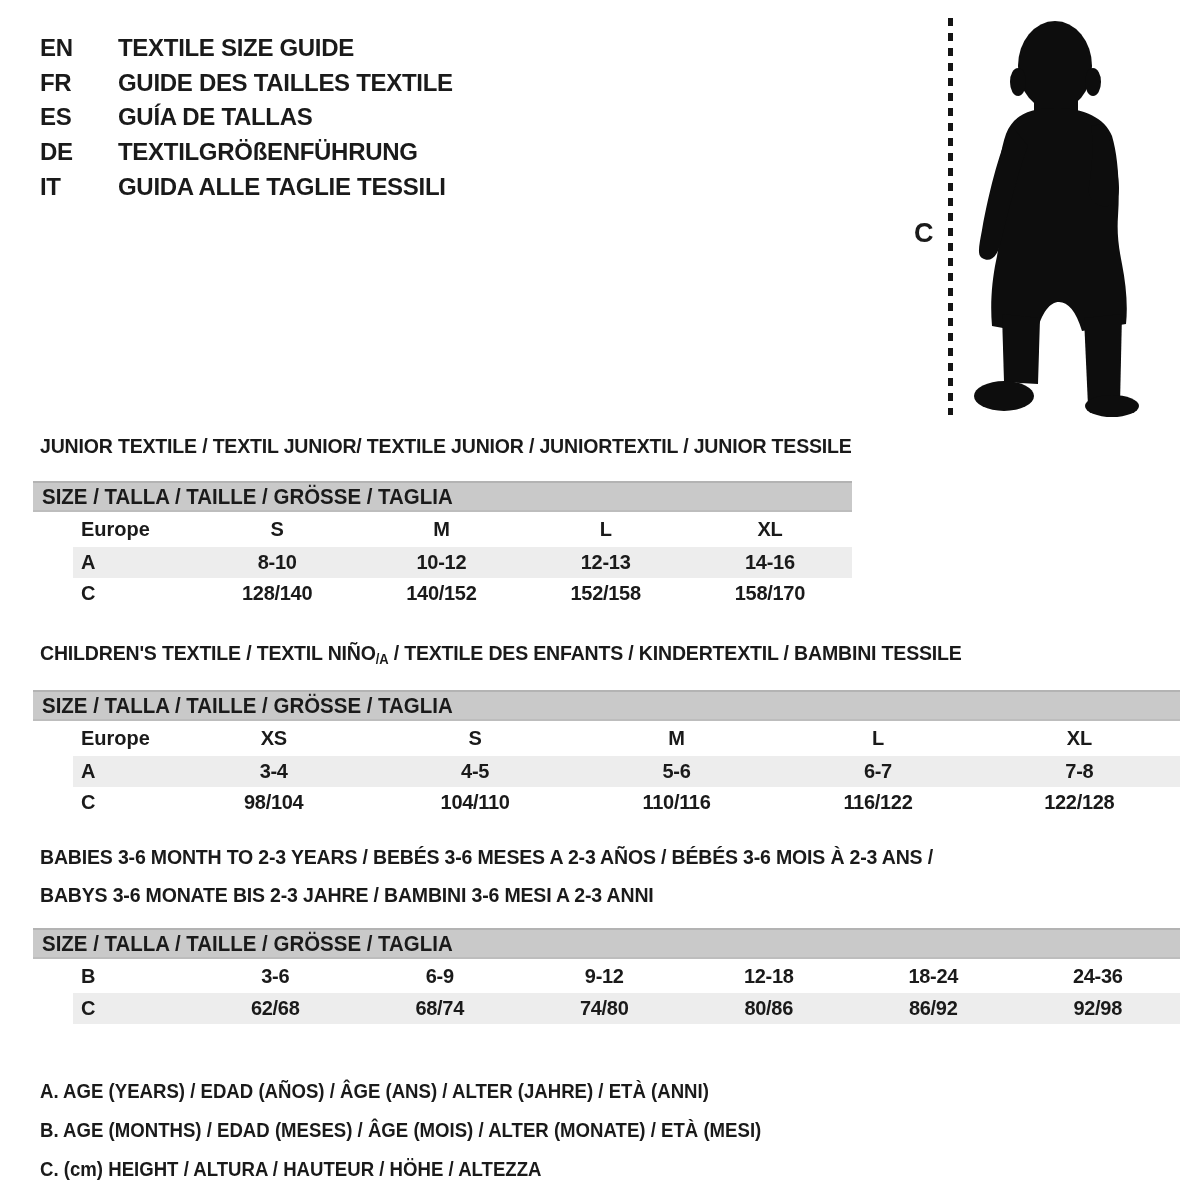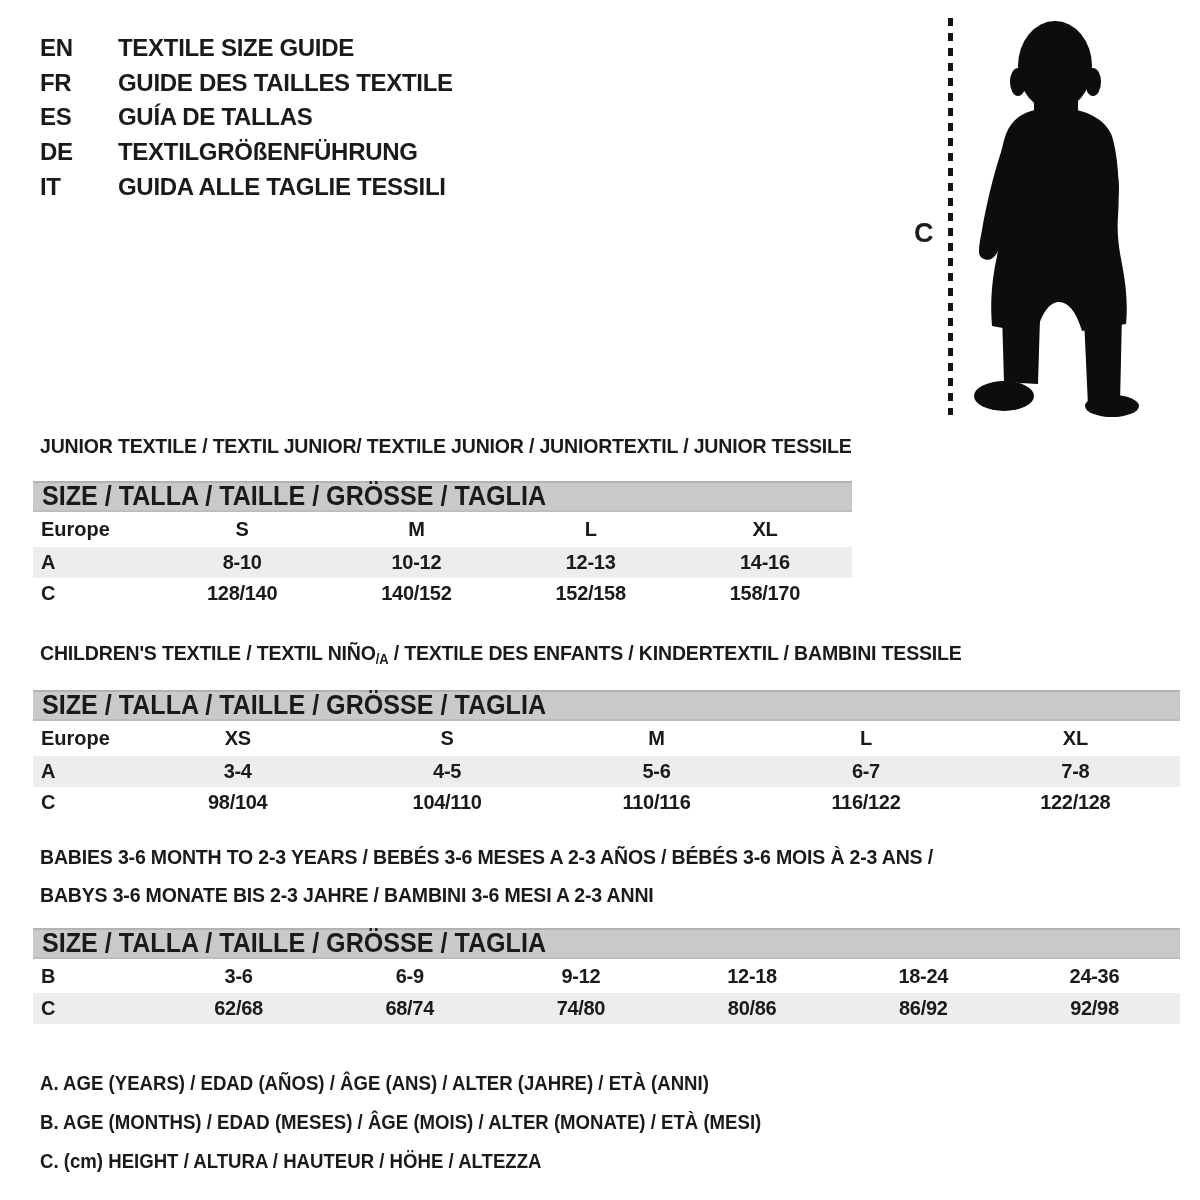--- a/index.html
+++ b/index.html
@@ -36,35 +36,35 @@
   .sub { font-size:14px; vertical-align:-4px; }
 
   
   .tbl { position:absolute; left:33px; font-size:20px; }
   .t1 { width:819px; }
   .t2, .t3 { width:1147px; }
   .tbl-header {
     height:31px; display:flex; align-items:center;
     background:#c9c9c9;
     border-top:2px solid #b3b3b3; border-bottom:2px solid #bdbdbd;
-    padding-left:9px; font-size:27px;
+    padding-left:9px; font-size:22px;
   }
-  .tr { display:flex; align-items:center; }
+  .tr { display:flex; align-items:center;margin-left:40px; }
   .tr.h35 { height:35px; }
   .tr.h31 { height:31px; }
   .tr.alt { background:#ededed; }
   .lbl { padding-left:8px; }
   .t1 .lbl { width:122px; }
   .t2 .lbl { width:100px; }
   .t3 .lbl { width:120px; }
   .cell { flex:1; text-align:center; letter-spacing:-0.3px; }
 
   
   .legend { position:absolute; left:40px; top:1072px; }
-  .legend-line { height:39px; display:flex; align-items:flex-start; font-size:20px; white-space:nowrap; }
+  .legend-line { height:39px; display:flex; align-items:center; font-size:20px; white-space:nowrap; }
 </style>
 </head>
 <body>
 
 <div class="page">
 
   <div class="lang-list">
     <div class="lang-row">
       <span class="lang-code">EN</span>
       <span class="lang-label">TEXTILE SIZE GUIDE</span>

